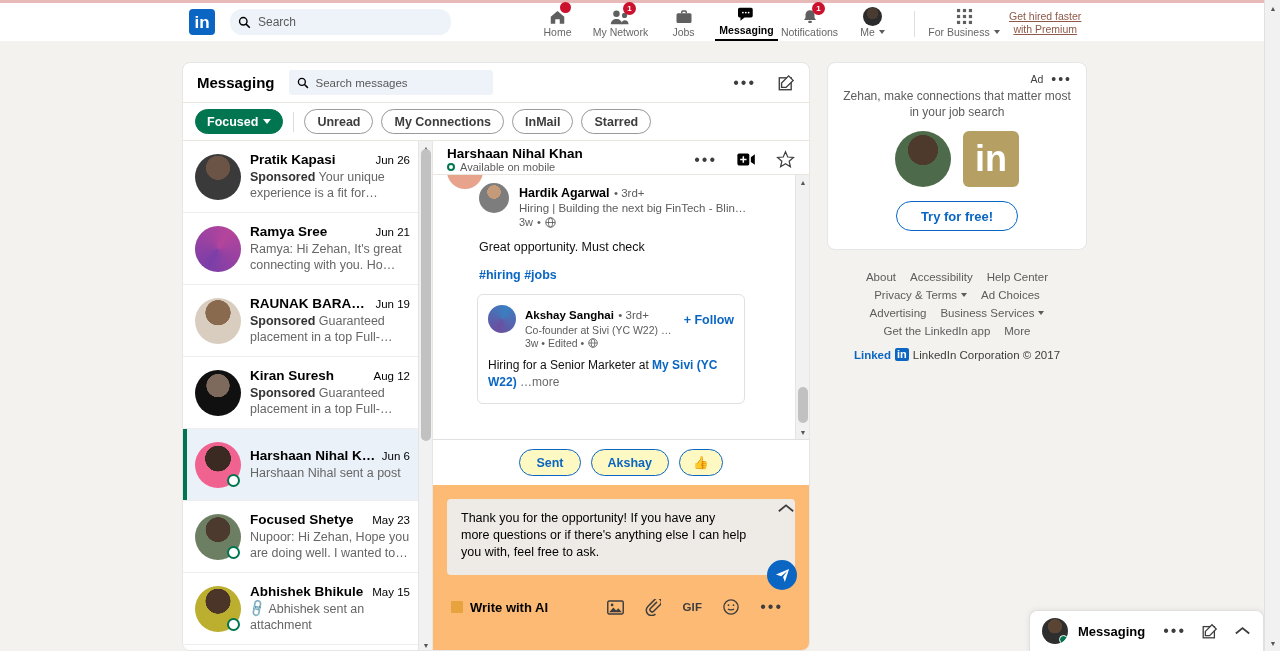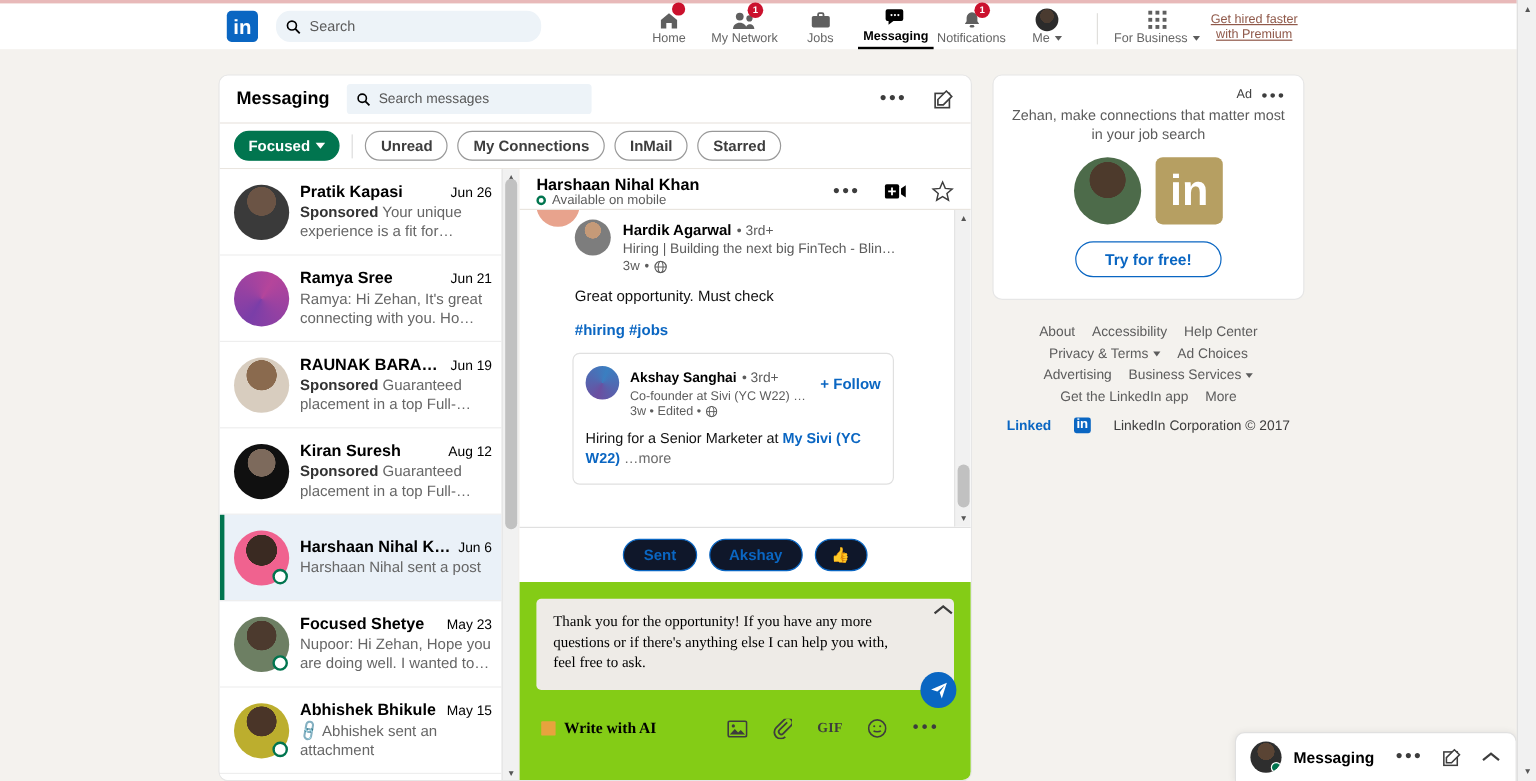--- a/index.html
+++ b/index.html
@@ -145,24 +145,24 @@
   .ic-meta { font-size:10.5px; color:#5c5c5c; display:flex; align-items:center; gap:4px; }
   .follow { margin-left:auto; color:#0a66c2; font-weight:bold; font-size:12.5px; white-space:nowrap; cursor:pointer; padding-top:8px; }
   .ic-body { font-size:12px; color:#111; line-height:17px; margin-top:8px; }
   .ic-body a { color:#0a66c2; font-weight:bold; text-decoration:none; }
   .ic-more { color:#6a6a6a; }
 
   .quickbar { height:45px; display:flex; align-items:center; justify-content:center; gap:10px; background:#fff; }
   .qpill {
     height:27px; border:1px solid #0a66c2; border-radius:15px; color:#0a66c2;
     font-size:12.5px; font-weight:bold; display:flex; align-items:center;
-    justify-content:center; padding:0 16px; cursor:pointer; background:#0f172a;
-  }
-
-  .composer { flex:1; position:relative; background:#84cc16;font-family:Liberation Serif, serif; }
+    justify-content:center; padding:0 16px; cursor:pointer; background:#fef9c3;
+  }
+
+  .composer { flex:1; position:relative; background:#fdba74; }
   .draft {
     margin:14px 14px 0 14px; background:#eeebe7; border-radius:4px;
     padding:11px 48px 14px 14px; font-size:12.5px; color:#000; line-height:17px;
     min-height:74px;
   }
   .collapse-btn { position:absolute; right:14px; top:18px; cursor:pointer; }
   .send-btn {
     position:absolute; right:12px; top:75px; width:30px; height:30px; border-radius:50%;
     background:#0a66c2; display:flex; align-items:center; justify-content:center; cursor:pointer;
   }
@@ -183,21 +183,21 @@
   .ad-brand { width:56px; height:56px; background:#b69f62; border-radius:6px; display:flex; align-items:center; justify-content:center; color:#fff; font-size:36px; font-weight:bold; line-height:1; }
   .ad-sub { font-size:13px; color:#333; text-align:center; line-height:18px; margin-top:12px; }
   .ad-cta {
     margin:14px auto 0 auto; width:122px; height:30px; border:1px solid #0a66c2; border-radius:16px;
     color:#0a66c2; font-size:13px; font-weight:bold; display:flex; align-items:center; justify-content:center; cursor:pointer;
   }
   .footer { margin-top:21px; }
   .frow { display:flex; justify-content:center; gap:14px; margin-bottom:6px; flex-wrap:wrap; }
   .flink { font-size:11.5px; color:#5c5c5c; cursor:pointer; display:flex; align-items:center; gap:4px; white-space:nowrap; }
   .caret { width:0; height:0; border-left:3.5px solid transparent; border-right:3.5px solid transparent; border-top:4px solid #5c5c5c; }
-  .fbrand { display:flex; justify-content:center; align-items:center; gap:19px; margin-top:11px; font-size:11.5px; color:#3d3d3d; }
+  .fbrand { display:flex; justify-content:center; align-items:center; gap:4px; margin-top:11px; font-size:11.5px; color:#3d3d3d; }
   .fbrand .w { color:#0a66c2; font-weight:bold; }
   .fbrand .b { background:#0a66c2; color:#fff; font-weight:bold; border-radius:2px; padding:0 2px; font-size:11px; line-height:13px; }
 
   
   .overlay {
     position:absolute; left:1029px; top:610px; width:235px; height:41px;
     background:#fff; border:1px solid #e0e0e0; border-bottom:none;
     border-radius:8px 8px 0 0; display:flex; align-items:center; padding:0 12px; gap:10px;
     box-shadow:0 0 6px rgba(0,0,0,0.08);
   }

